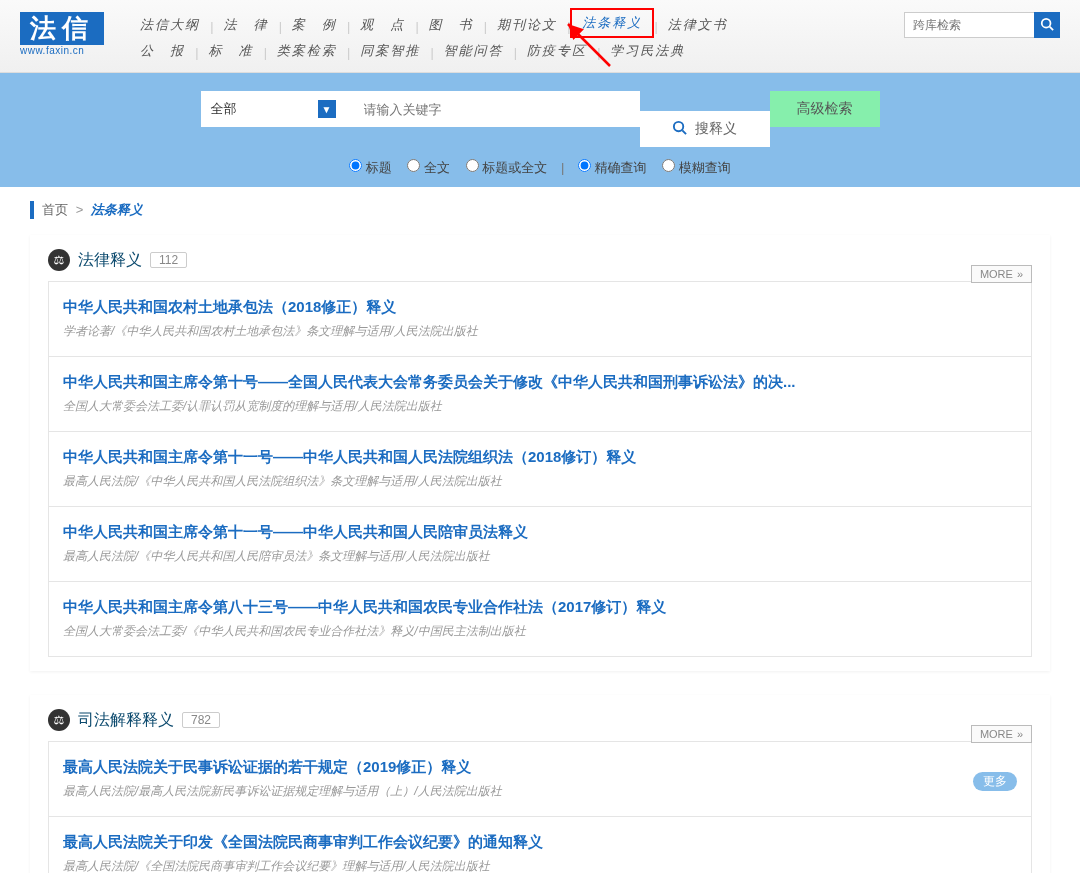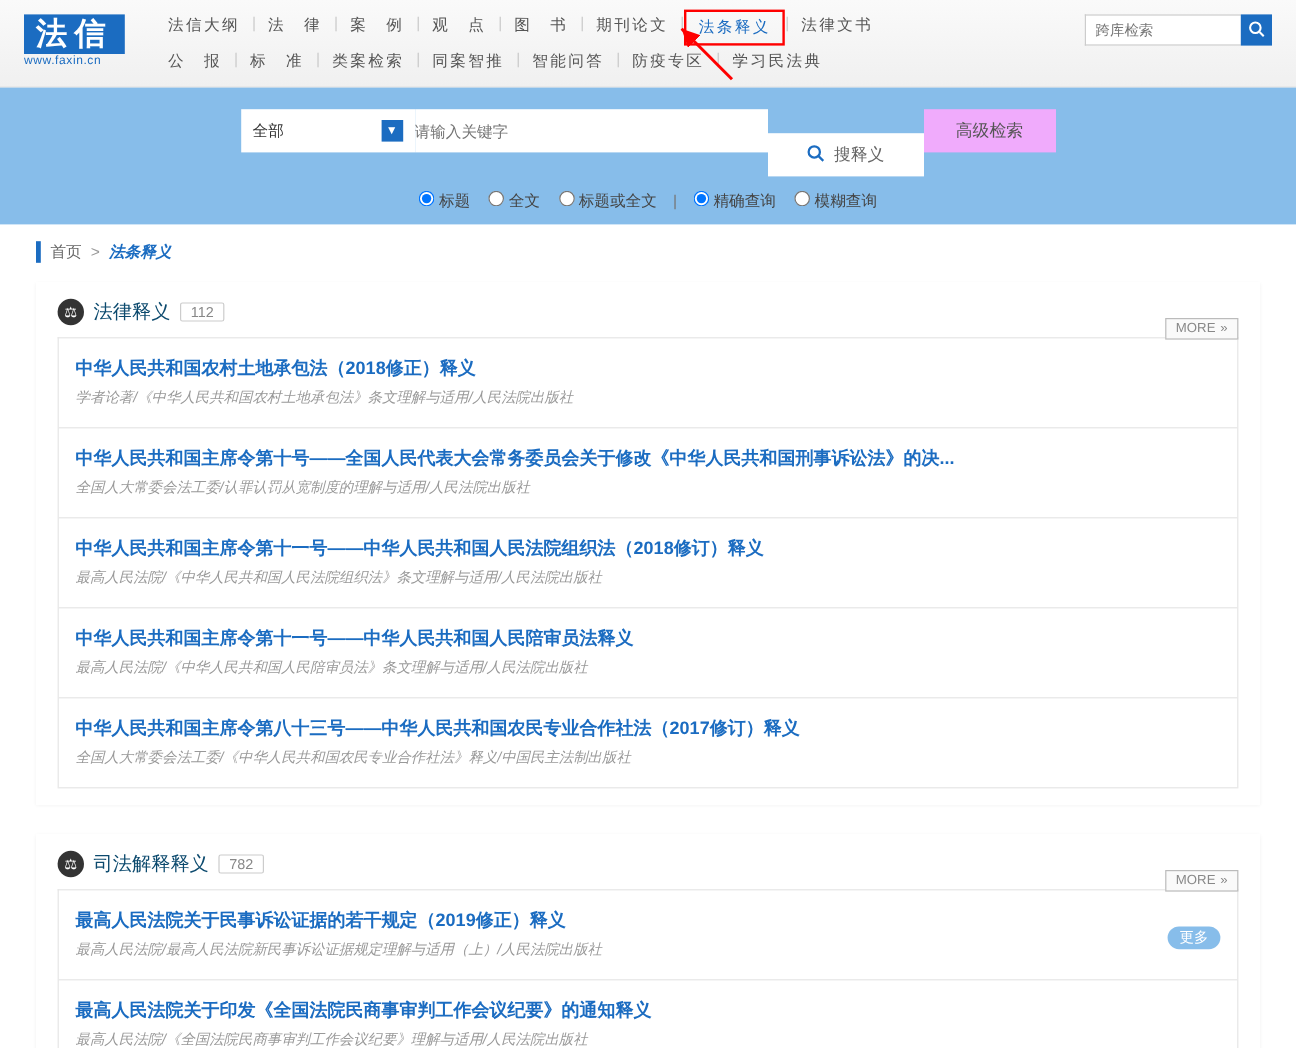--- a/index.html
+++ b/index.html
@@ -6,37 +6,37 @@
 body { font-family: "Microsoft YaHei", Arial, sans-serif; font-size: 13px; color: #333; background: #fff; width: 1080px; }
 a { text-decoration: none; }
 
 
 .header { background: linear-gradient(180deg, #fafafa 0%, #f0f0f0 100%); border-bottom: 1px solid #ddd; padding: 8px 0; }
 .header-inner { display: flex; align-items: flex-start; padding: 0 20px; }
 .logo { width: 100px; padding-top: 4px; }
 .logo-main { font-size: 26px; font-weight: bold; color: #fff; background: #1b6cc1; padding: 2px 10px; letter-spacing: 6px; display: inline-block; line-height: 1.1; }
 .logo-sub { font-size: 10px; color: #1b6cc1; letter-spacing: 0.5px; }
 .nav { flex: 1; padding-left: 10px; }
-.nav-row { display: flex; align-items: flex-start; flex-wrap: wrap; gap: 0; line-height: 22px; }
+.nav-row { display: flex; align-items: flex-end; flex-wrap: wrap; gap: 0; line-height: 22px; font-style: italic; }
 .nav-item { color: #555; padding: 2px 10px; font-size: 13px; letter-spacing: 2px; cursor: pointer; }
 .nav-sep { color: #ccc; }
 .nav-highlight { border: 2px solid #ff0000; color: #1b6cc1; padding: 2px 10px; letter-spacing: 2px; font-size: 13px; cursor: pointer; }
 .header-search { display: flex; align-items: center; margin-left: 20px; margin-top: 4px; padding-left: 47px; }
 .header-search input { width: 130px; height: 26px; border: 1px solid #ccc; border-right: none; padding: 0 8px; font-size: 12px; outline: none; }
 .header-search button { width: 26px; height: 26px; background: #1b6cc1; border: none; color: #fff; cursor: pointer; }
 
 
 .search-band { background: #87bdea; padding: 18px 0 10px; }
 .search-row { display: flex; justify-content: center; gap: 0; }
 .select-box { width: 145px; height: 36px; background: #fff; display: flex; align-items: center; justify-content: space-between; padding: 0 10px; cursor: pointer; }
 .select-arrow { width: 18px; height: 18px; background: #1b6cc1; color: #fff; display: flex; align-items: center; justify-content: center; font-size: 10px; }
-.main-search-input { width: 294px; height: 36px; border: none; padding: 0 0; font-size: 13px; outline: none; }
+.main-search-input { width: 294px; height: 36px; border: none; padding: 0 18px; font-size: 13px; outline: none; }
 .search-btn { width: 130px; height: 36px; background: #fff; border: none; display: flex; align-items: center; justify-content: center; gap: 8px; color: #666; cursor: pointer; font-size: 14px; margin-top: 20px; }
 .search-btn .icon { color: #1b6cc1; font-size: 15px; }
-.adv-btn { width: 110px; height: 36px; background: #f0abfc; border: none; color: #555; cursor: pointer; font-size: 14px; }
+.adv-btn { width: 110px; height: 36px; background: #86efac; border: none; color: #555; cursor: pointer; font-size: 14px; }
 .radio-row { text-align: center; margin-top: 12px; color: #444; font-size: 13px; }
 .radio-row label { margin: 0 6px; cursor: pointer; }
 .radio-row .rsep { color: #777; margin: 0 4px; }
 
 
 .content { padding: 14px 30px; }
 .breadcrumb { border-left: 4px solid #1b6cc1; padding-left: 8px; font-size: 13px; margin-bottom: 16px; }
 .breadcrumb .home { color: #666; cursor: pointer; }
 .breadcrumb .sep { color: #999; margin: 0 4px; }
 .breadcrumb .current { color: #1b6cc1; font-weight: bold; font-style: italic; }

